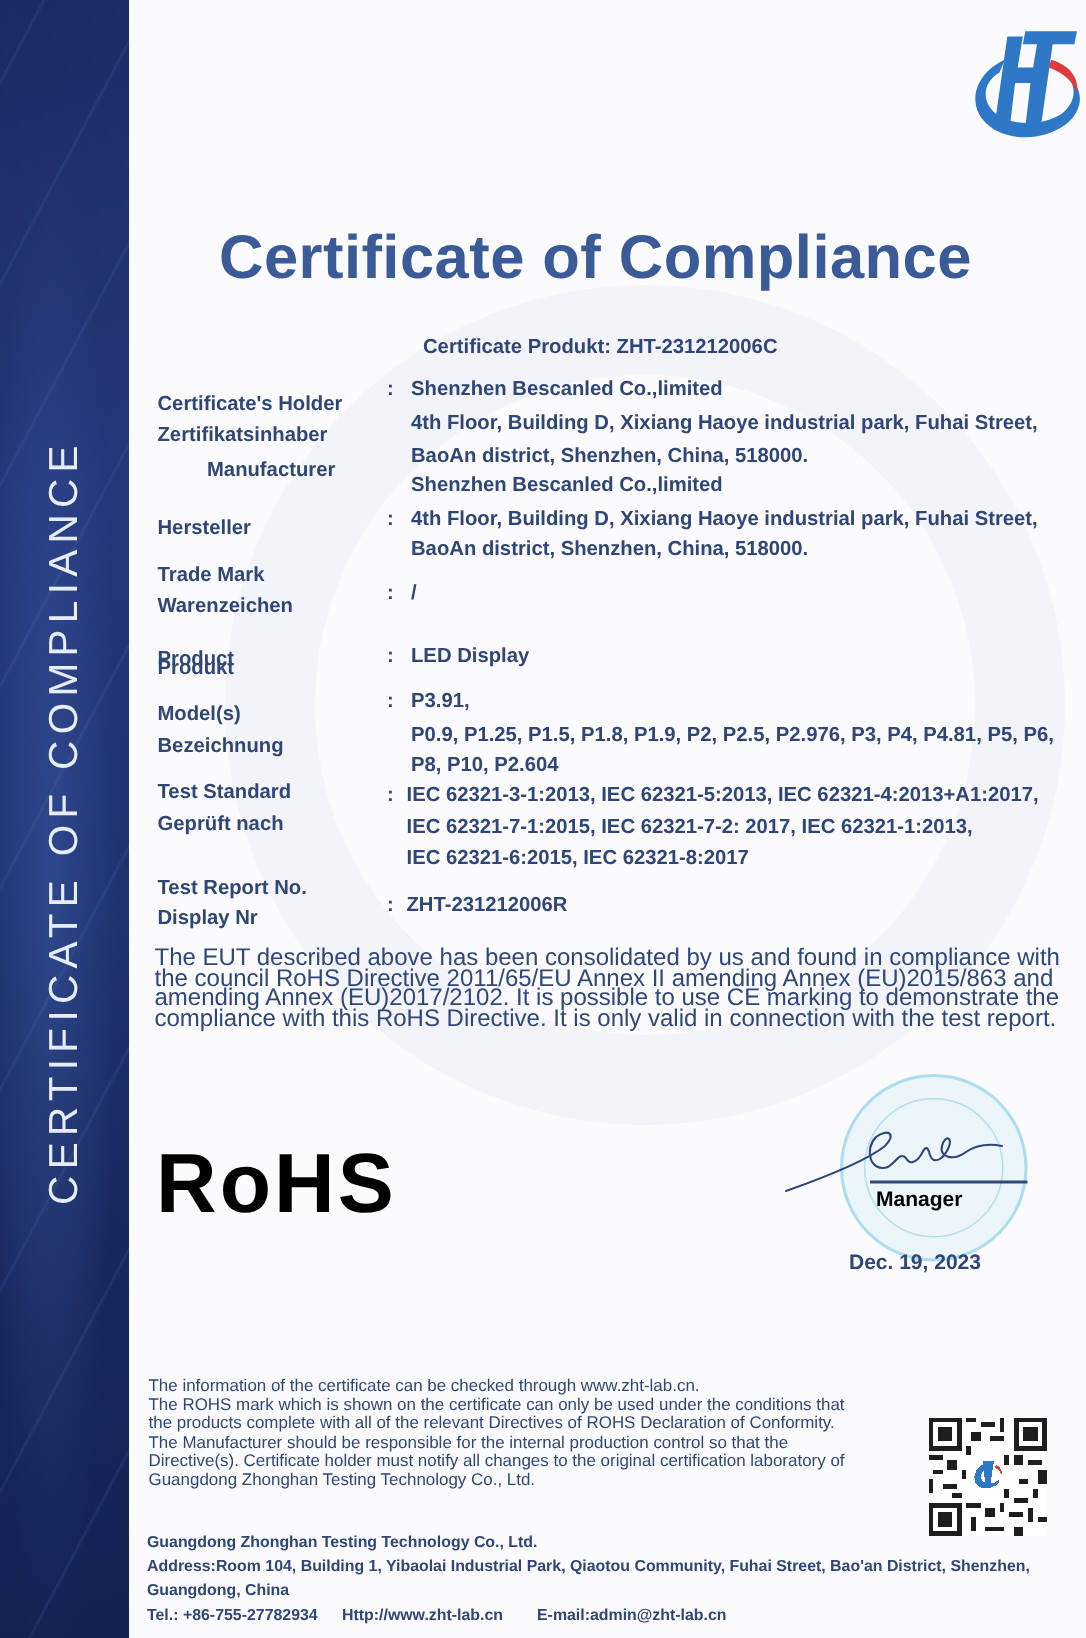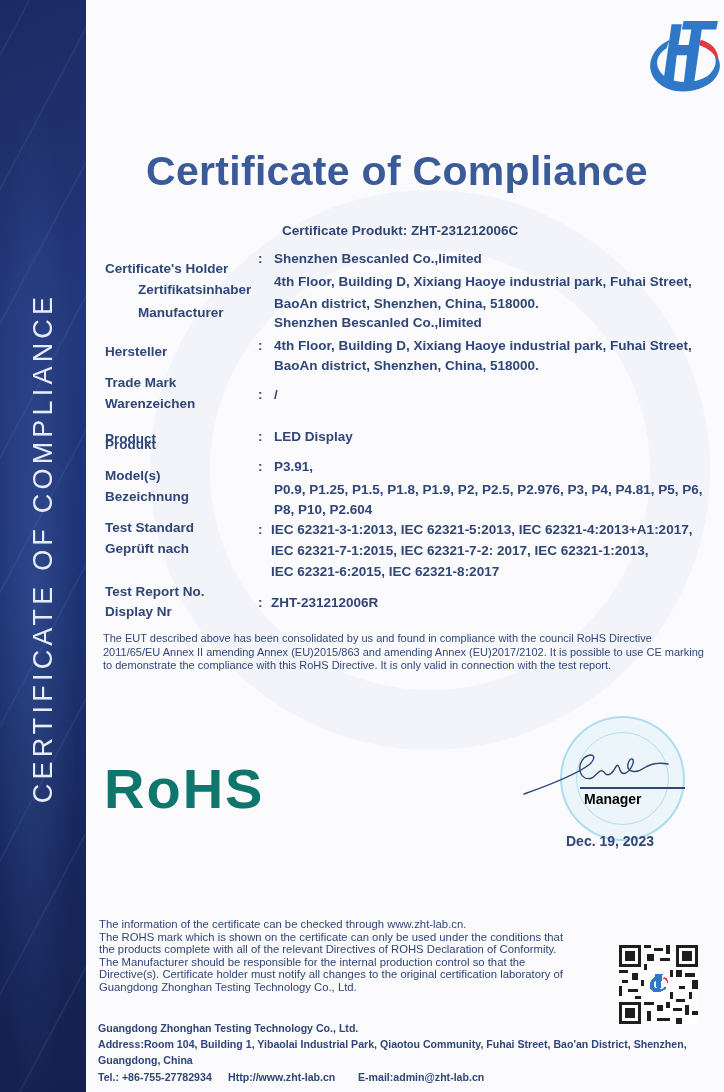--- a/index.html
+++ b/index.html
@@ -42,25 +42,25 @@
     position: absolute; left: 282px; top: 223px; font-size: 13.5px; font-weight: bold; color: #2f4677;
   }
 
   .field { position: absolute; font-size: 13.5px; font-weight: bold; color: #2f4677; line-height: 20.5px; }
   .label { left: 105px; }
   .colon { left: 258px; }
   .value { left: 274px; }
 
   .statement {
     position: absolute; left: 103px; top: 632px; width: 605px;
-    font-size: 11px; line-height: 13.5px; color: #30477a;
+    font-size: 16px; line-height: 13.5px; color: #30477a;
   }
   .rohs {
     position: absolute; left: 104px; top: 756px; font-size: 56px; font-weight: bold;
-    color: #0f766e; letter-spacing: 2px;
+    color: #000000; letter-spacing: 2px;
   }
 
   .seal {
     position: absolute; left: 560px; top: 716px; width: 125px; height: 125px; border-radius: 50%;
     border: 2px solid rgba(120,200,225,0.55); background: rgba(190,230,245,0.25);
   }
   .seal-inner {
     position: absolute; left: 14px; top: 14px; width: 93px; height: 93px; border-radius: 50%;
     border: 1px solid rgba(120,200,225,0.5);
   }
@@ -90,21 +90,21 @@
   <path d="M14 72 C6 56 16 38 34 30 L30 40 C20 46 16 56 22 66 C30 80 58 84 78 72 C88 64 90 54 84 44 C94 52 96 66 84 78 C64 96 26 94 14 72 Z" fill="#2f78c8"></path>
   <path d="M70 30 C84 34 92 44 90 56 C88 48 80 40 68 36 Z" fill="#e03a3a"></path>
   <path d="M36 12 L48 12 L44 36 L56 36 L60 12 L72 12 L62 82 L50 82 L54 48 L42 48 L38 82 L26 82 Z" fill="#2f78c8"></path>
   <path d="M50 8 L90 8 L88 18 L48 18 Z" fill="#2f78c8"></path>
 </svg>
 
 <div class="title">Certificate of Compliance</div>
 <div class="cert-number">Certificate Produkt: ZHT-231212006C</div>
 
 <div class="field label" style="top:259px;">Certificate's Holder</div>
-<div class="field label" style="top:280px;margin-left:33px;">Zertifikatsinhaber</div>
+<div class="field label" style="top:280px;">Zertifikatsinhaber</div>
 <div class="field colon" style="top:249px;">:</div>
 <div class="field value" style="top:249px;">Shenzhen Bescanled Co.,limited</div>
 <div class="field value" style="top:272px;">4th Floor, Building D, Xixiang Haoye industrial park, Fuhai Street,</div>
 <div class="field value" style="top:294px;">BaoAn district, Shenzhen, China, 518000.</div>
 
 <div class="field label" style="top:303px;margin-left:33px;">Manufacturer</div>
 <div class="field label" style="top:342px;">Hersteller</div>
 <div class="field value" style="top:313px;">Shenzhen Bescanled Co.,limited</div>
 <div class="field colon" style="top:336px;">:</div>
 <div class="field value" style="top:336px;">4th Floor, Building D, Xixiang Haoye industrial park, Fuhai Street,</div>

